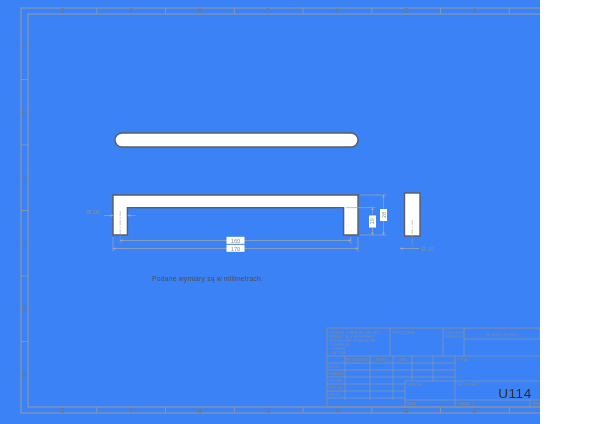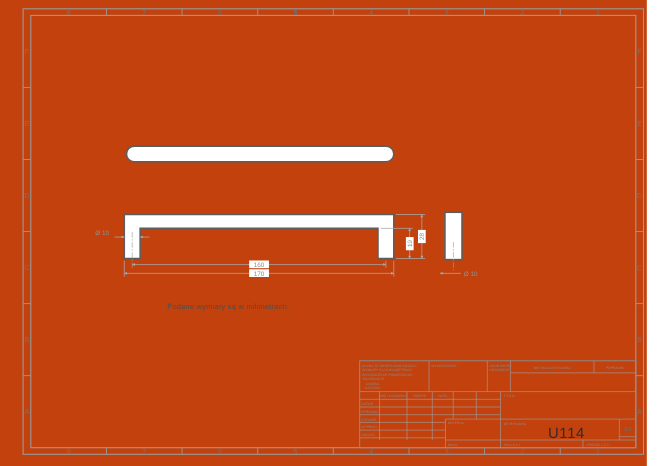--- a/index.html
+++ b/index.html
@@ -1,16 +1,16 @@
 <!DOCTYPE html>
 <html><head>
 <meta charset="utf-8">
 <style>
   html,body{margin:0;padding:0;background:#ffffff;}
-  #stage{position:relative;width:588px;height:424px;background:#c2410c;overflow:hidden;
+  #stage{position:relative;width:540px;height:424px;background:#3b82f6;overflow:hidden;
          font-family:"Liberation Sans",sans-serif;}
   svg{position:absolute;left:0;top:0;}
   text{font-family:"Liberation Sans",sans-serif;fill:#8a8a8a;}
   .zone{font-size:6.5px;fill:#757575;text-anchor:middle;}
   .dimtxt{font-size:5.8px;fill:#8f8f8f;}
   .dimmid{font-size:5.8px;fill:#8f8f8f;text-anchor:middle;}
   .note{font-size:6.8px;fill:#4f4f4f;letter-spacing:.2px;}
   .micro{font-size:3.1px;fill:#8a8a8a;}
   .microc{font-size:3.1px;fill:#8a8a8a;text-anchor:middle;}
   .dwg{font-size:13.5px;fill:#2e2e2e;text-anchor:middle;letter-spacing:.6px;}

